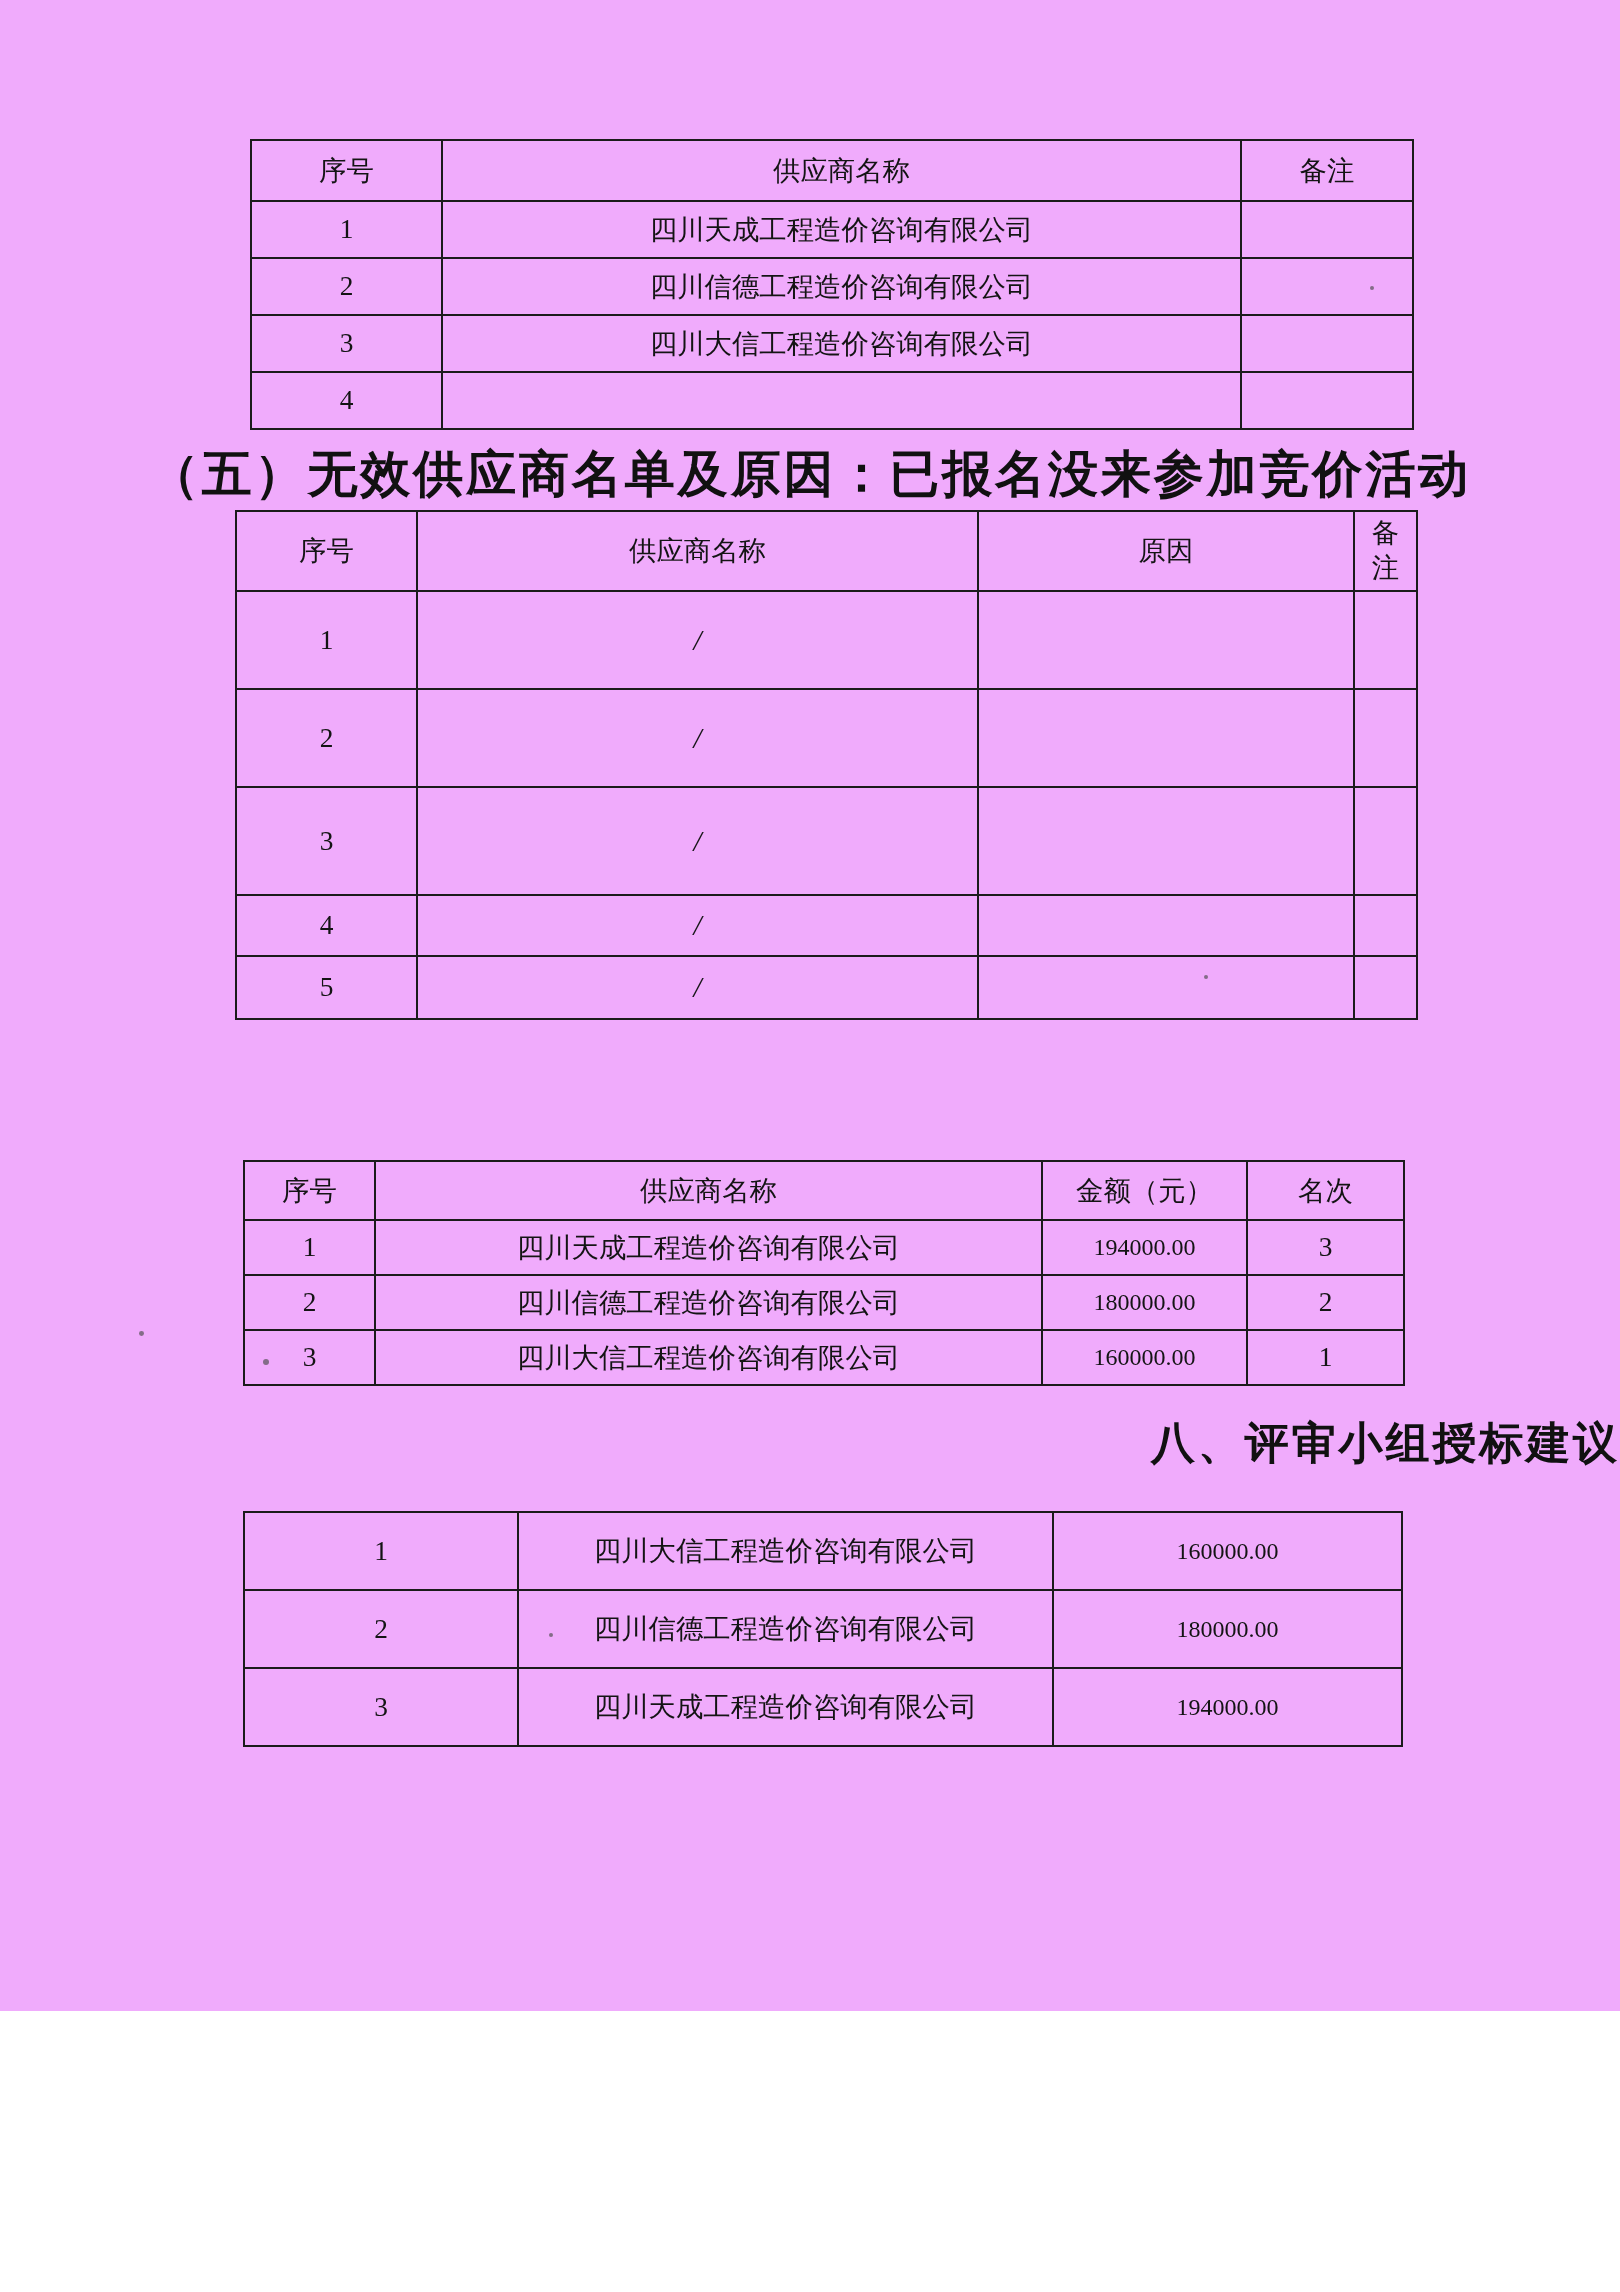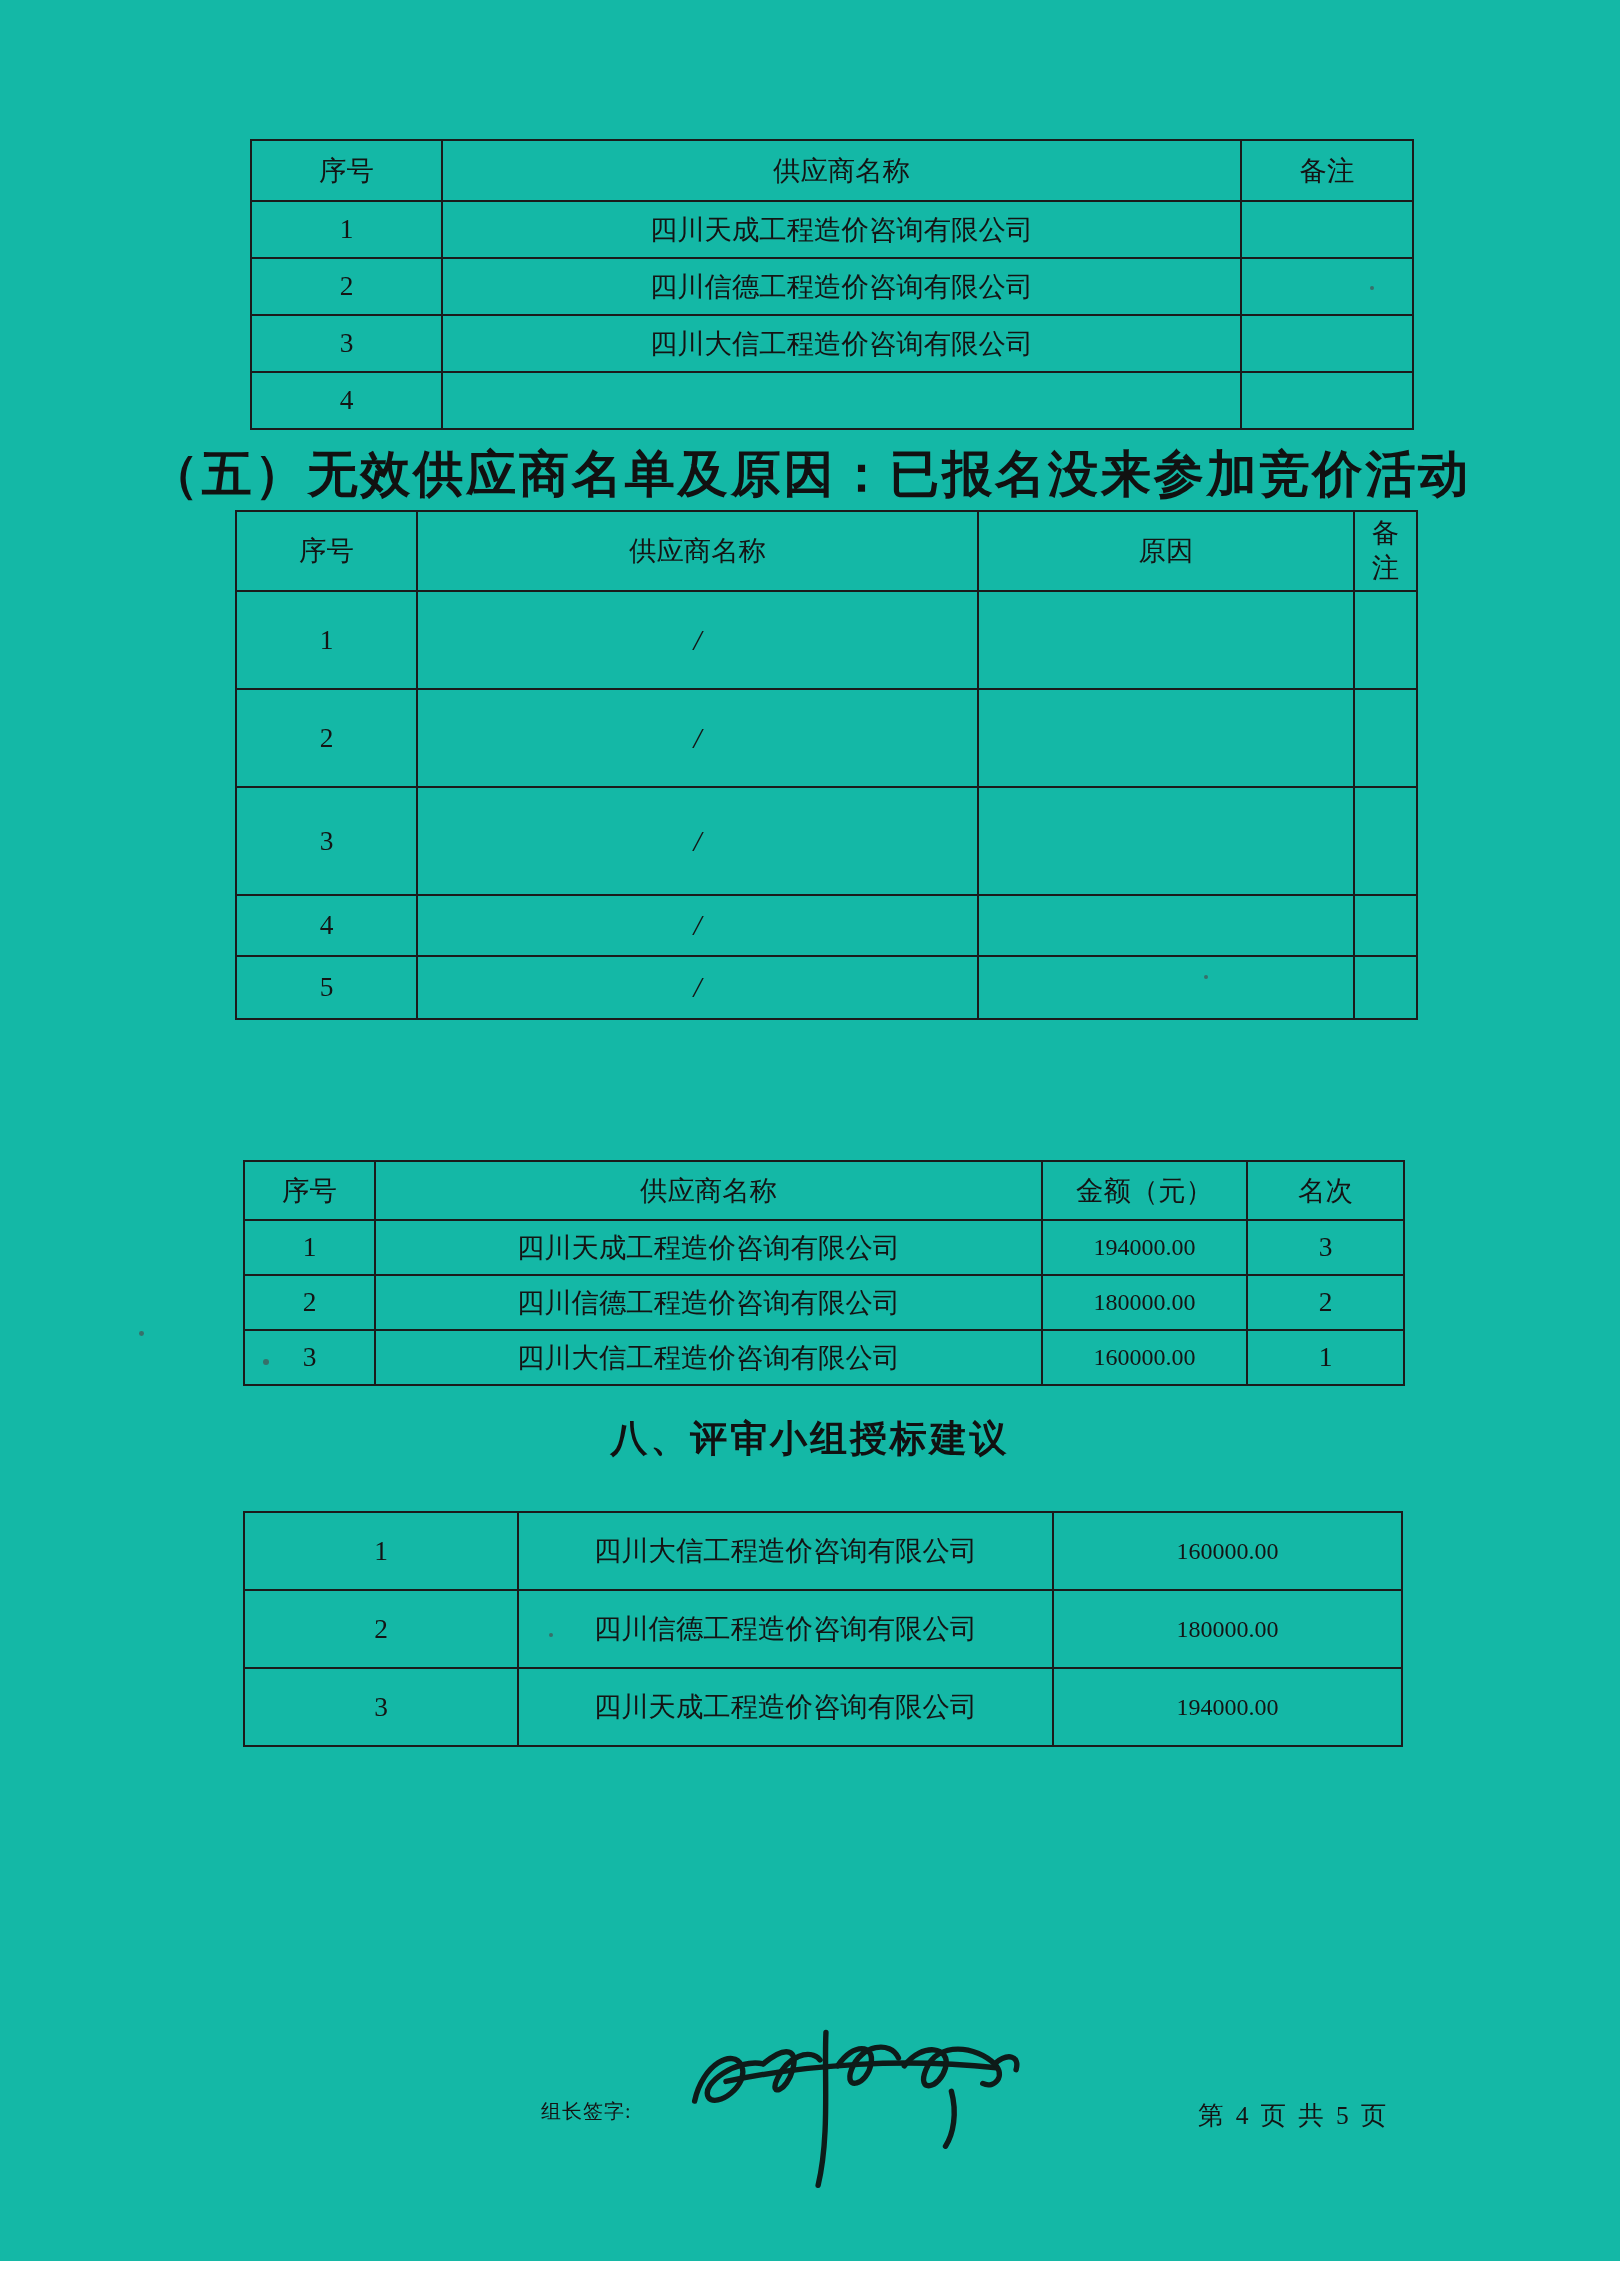--- a/index.html
+++ b/index.html
@@ -4,22 +4,22 @@
 <style>
   * { margin: 0; padding: 0; box-sizing: border-box; }
   html, body { background: #ffffff; }
   body {
     font-family: "Liberation Serif", "DejaVu Serif", serif;
     color: #161616;
   }
   .page {
     position: relative;
     width: 1620px;
-    height: 2261px;
-    background: #14b8a6;
+    height: 2011px;
+    background: #f0abfc;
     overflow: hidden;
   }
 
   
   table.doc {
     position: absolute;
     border-collapse: collapse;
     table-layout: fixed;
     font-size: 27.4px;
     color: #141414;
@@ -46,21 +46,21 @@
     position: absolute;
     left: 0; width: 1620px;
     text-align: center;
     font-family: "Liberation Sans", "DejaVu Sans", sans-serif;
     font-weight: 700;
     color: #111;
     letter-spacing: 2.9px;
   }
   .h5 { top: 441px; font-size: 50px; }
   .h7 { top: 1098px; font-size: 39px; }
-  .h8 { top: 1414px; font-size: 37px; }
+  .h8 { top: 1414px; font-size: 44px; text-align: right; }
 
   
   .t2 { left: 235px; top: 510px; width: 1181px; }
   .t2 col.c1 { width: 181px; }
   .t2 col.c2 { width: 561px; }
   .t2 col.c3 { width: 376px; }
   .t2 col.c4 { width: 63px; }
   .t2 tr.title td { height: 51px; }
   .t2 tr.head td  { height: 80px; }
   .t2 tr.r1 td { height: 98px; }

